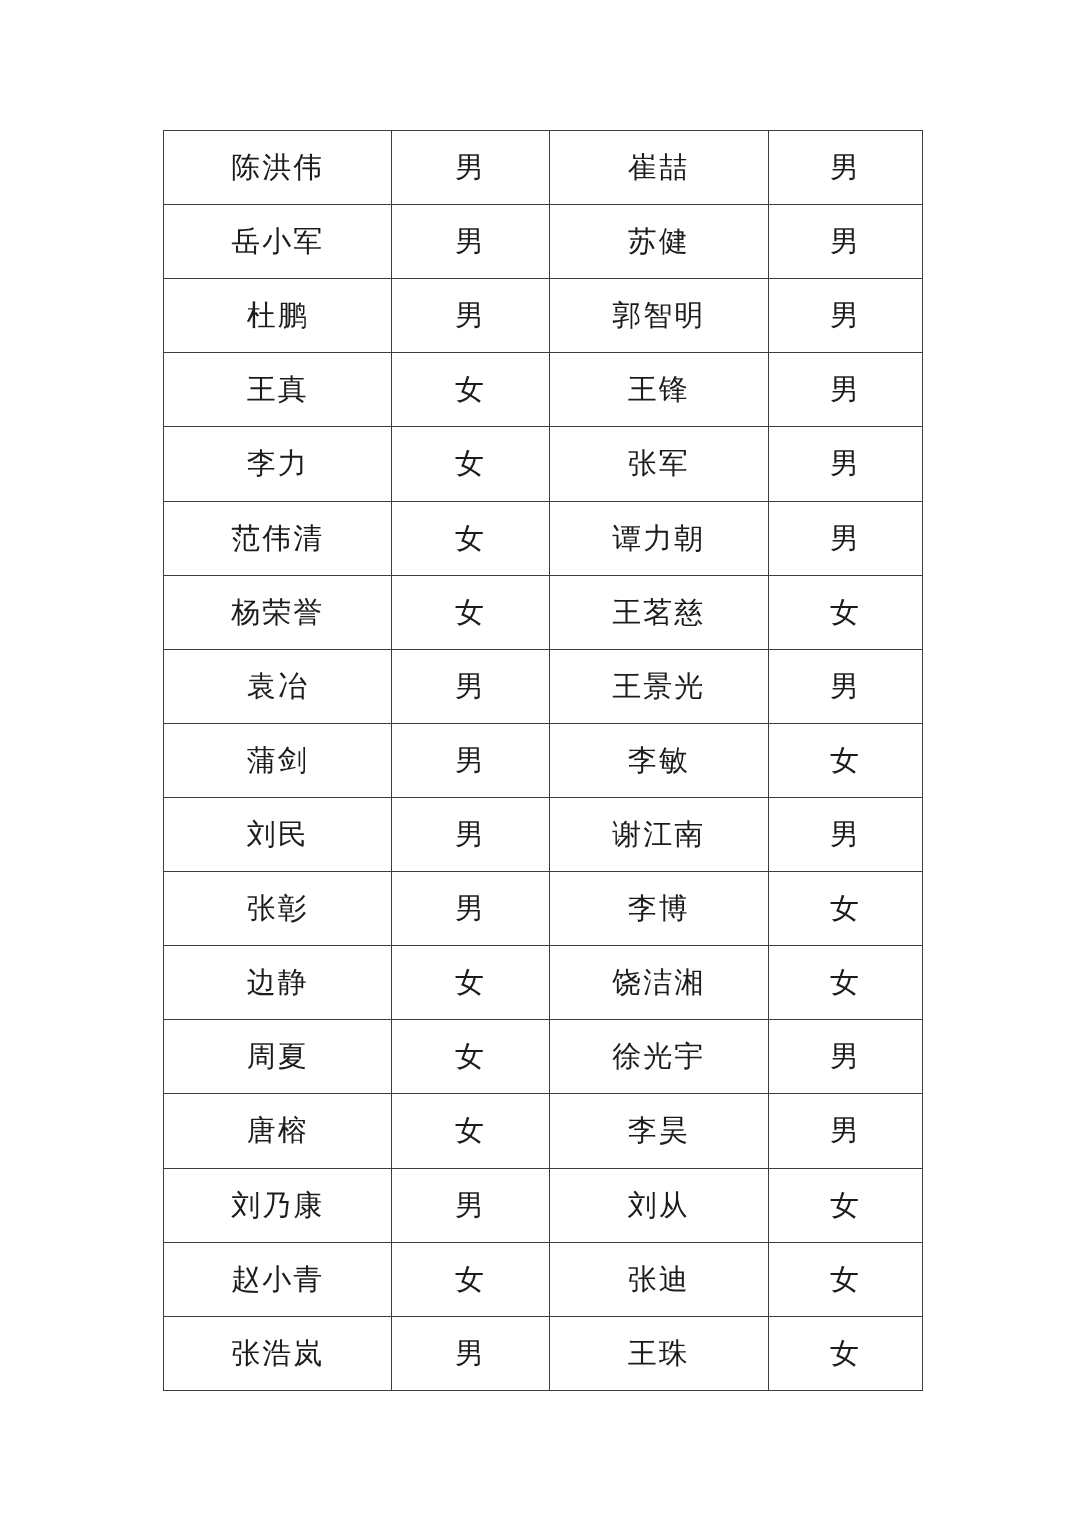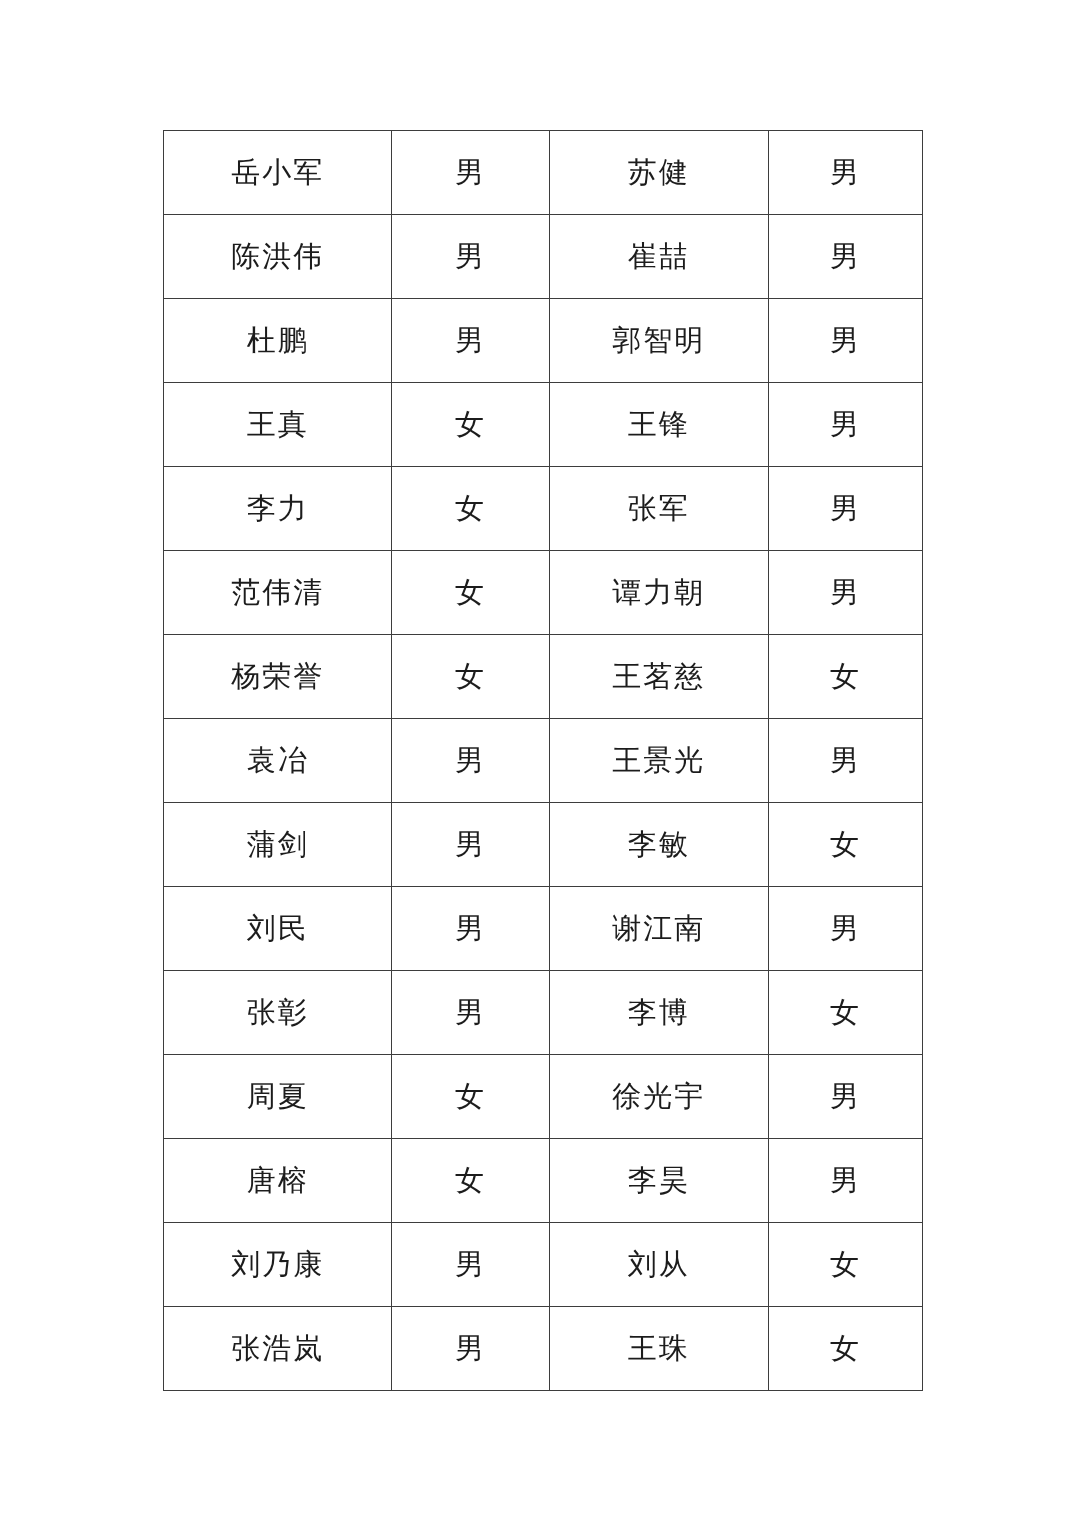--- a/index.html
+++ b/index.html
@@ -52,29 +52,29 @@
   <div class="table-wrap">
     <table class="roster">
       <colgroup>
         <col class="c-name1">
         <col class="c-gender1">
         <col class="c-name2">
         <col class="c-gender2">
       </colgroup>
       <tbody>
           <tr>
+            <td>陈洪伟</td>
+            <td>男</td>
+            <td>崔喆</td>
+            <td>男</td>
+          </tr>
+          <tr>
             <td>岳小军</td>
             <td>男</td>
             <td>苏健</td>
-            <td>男</td>
-          </tr>
-          <tr>
-            <td>陈洪伟</td>
-            <td>男</td>
-            <td>崔喆</td>
             <td>男</td>
           </tr>
           <tr>
             <td>杜鹏</td>
             <td>男</td>
             <td>郭智明</td>
             <td>男</td>
           </tr>
           <tr>
             <td>王真</td>
@@ -118,38 +118,50 @@
             <td>谢江南</td>
             <td>男</td>
           </tr>
           <tr>
             <td>张彰</td>
             <td>男</td>
             <td>李博</td>
             <td>女</td>
           </tr>
           <tr>
+            <td>边静</td>
+            <td>女</td>
+            <td>饶洁湘</td>
+            <td>女</td>
+          </tr>
+          <tr>
             <td>周夏</td>
             <td>女</td>
             <td>徐光宇</td>
             <td>男</td>
           </tr>
           <tr>
             <td>唐榕</td>
             <td>女</td>
             <td>李昊</td>
             <td>男</td>
           </tr>
           <tr>
             <td>刘乃康</td>
             <td>男</td>
             <td>刘从</td>
             <td>女</td>
           </tr>
           <tr>
+            <td>赵小青</td>
+            <td>女</td>
+            <td>张迪</td>
+            <td>女</td>
+          </tr>
+          <tr>
             <td>张浩岚</td>
             <td>男</td>
             <td>王珠</td>
             <td>女</td>
           </tr>
         </tbody>
     </table>
   </div>
 </div>
 

